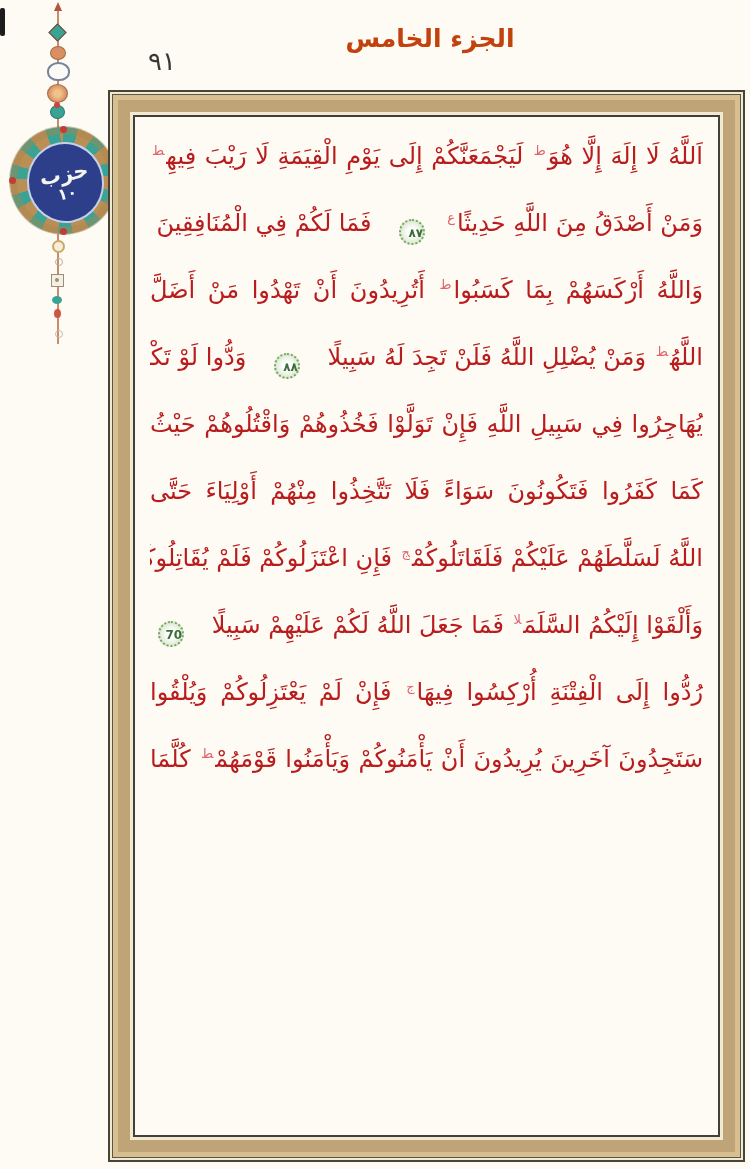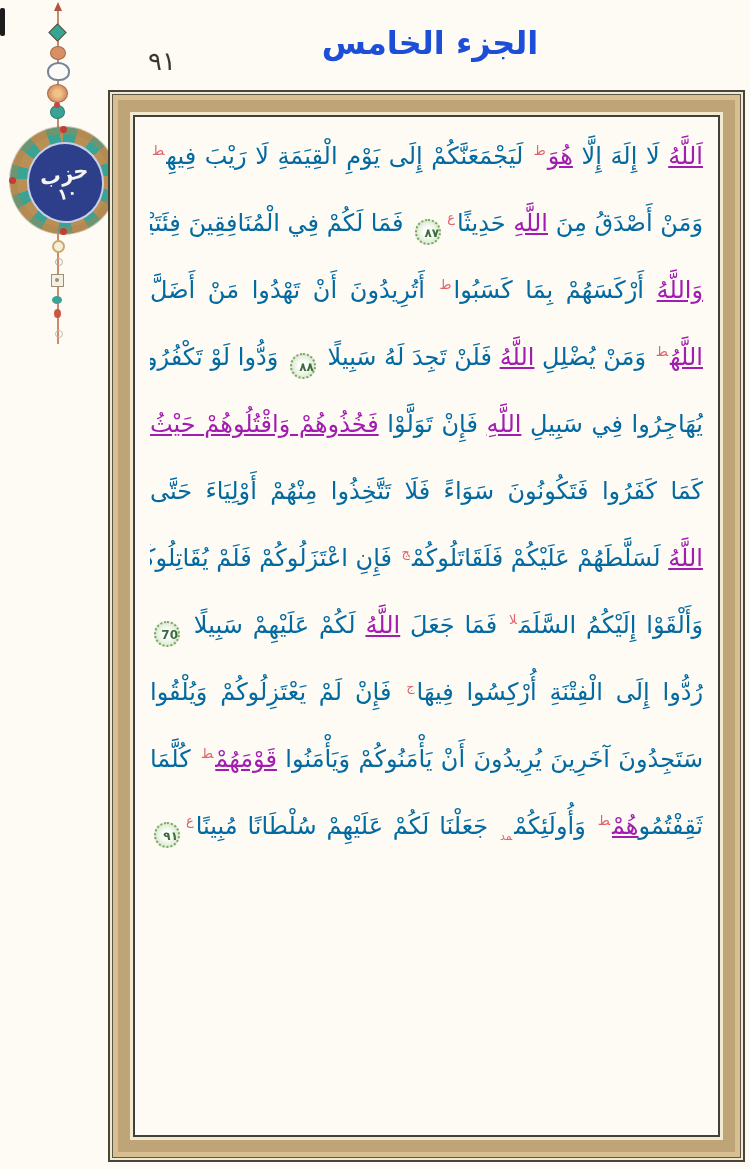--- a/index.html
+++ b/index.html
@@ -5,21 +5,21 @@
   html,body{margin:0;padding:0;}
   body{width:750px;height:1169px;position:relative;background:#fdfbf4;
        font-family:"DejaVu Sans",sans-serif;overflow:hidden;}
 
   
   .scan-mark{position:absolute;left:0;top:8px;width:5px;height:28px;background:#1c1c1c;border-radius:2px;}
 
   
   .page-number{position:absolute;left:148px;top:46px;font-size:26px;color:#3a3833;}
   .juz-title{position:absolute;left:300px;top:24px;width:260px;text-align:center;
-             font-size:32px;font-weight:bold;color:#1d4ed8;direction:rtl;letter-spacing:-1px;}
+             font-size:25px;font-weight:bold;color:#c2410c;direction:rtl;letter-spacing:-1px;}
 
   
   .chain-line{position:absolute;width:2px;background:#c98a6e;left:57px;}
   .cl-top{top:6px;height:122px;}
   .cl-bottom{top:234px;height:110px;}
   .orn{position:absolute;}
   .tip{left:54px;top:2px;width:0;height:0;border-left:4px solid transparent;border-right:4px solid transparent;border-bottom:9px solid #b05540;}
   .diamond{left:51px;top:26px;width:11px;height:11px;background:#3aa393;border:1px solid #7a4a35;transform:rotate(45deg);}
   .flower1{left:50px;top:46px;width:14px;height:12px;border-radius:50%;background:#d98e63;border:1px solid #a06a45;}
   .tulip{left:47px;top:62px;width:19px;height:15px;border-radius:50% 50% 45% 45%;background:#fbfaf6;border:2px solid #76839b;}
@@ -52,27 +52,27 @@
   .f2{width:100%;height:100%;box-sizing:border-box;border:1px solid #5a5648;background:#d8bf92;padding:5px;}
   .f3{width:100%;height:100%;box-sizing:border-box;background:#bfa477;padding:12px;}
   .f4{width:100%;height:100%;box-sizing:border-box;background:#f2e9d1;padding:3px;}
   .f5{width:100%;height:100%;box-sizing:border-box;border:2px solid #43403a;background:#fdfbf4;
       padding:6px 15px 4px 15px;overflow:hidden;}
 
   
   .qtext{width:100%;height:100%;direction:rtl;}
   .qline{height:67px;line-height:67px;font-size:24px;color:#2e2c28;white-space:nowrap;
          text-align:justify;text-align-last:justify;overflow:hidden;}
-  .qline .blk{color:#0369a1;}
-  .qline .red{color:#a21caf;text-decoration:underline;}
+  .qline .blk{color:#b91c1c;}
+  .qline .red{color:#b91c1c;}
   .pmark{color:#de636c;font-size:13px;vertical-align:super;line-height:0;margin:0 2px;}
   .pmark.sub{vertical-align:sub;font-size:11px;}
   .vmark{display:inline-block;width:26px;height:26px;line-height:24px;border-radius:50%;
          border:2px dotted #79a565;background:radial-gradient(circle,#ffffff 25%,#dcead0 75%);
-         color:#3c6b3c;font-size:12px;text-align:center;vertical-align:-6px;margin:0 4px;
+         color:#3c6b3c;font-size:12px;text-align:center;vertical-align:-6px;margin:0 20px;
          font-weight:bold;box-sizing:border-box;}
 </style>
 </head>
 <body>
 
 <div class="scan-mark"></div>
 
 <div class="page-number">٩١</div>
 <div class="juz-title">الجزء الخامس</div>
 
@@ -116,20 +116,19 @@
                 <div class="qline"><span class="red">اَللَّهُ</span><span class="blk"> لَا إِلَهَ إِلَّا </span><span class="red">هُوَ</span><span class="pmark">ط</span><span class="blk"> لَيَجْمَعَنَّكُمْ إِلَى يَوْمِ الْقِيَمَةِ لَا رَيْبَ فِيهِ</span><span class="pmark">ط</span></div>
                 <div class="qline"><span class="blk">وَمَنْ أَصْدَقُ مِنَ </span><span class="red">اللَّهِ</span><span class="blk"> حَدِيثًا</span><span class="pmark">ع</span><span class="vmark">٨٧</span><span class="blk"> فَمَا لَكُمْ فِي الْمُنَافِقِينَ فِئَتَيْنِ</span></div>
                 <div class="qline"><span class="red">وَاللَّهُ</span><span class="blk"> أَرْكَسَهُمْ بِمَا كَسَبُوا</span><span class="pmark">ط</span><span class="blk"> أَتُرِيدُونَ أَنْ تَهْدُوا مَنْ أَضَلَّ</span></div>
                 <div class="qline"><span class="red">اللَّهُ</span><span class="pmark">ط</span><span class="blk"> وَمَنْ يُضْلِلِ </span><span class="red">اللَّهُ</span><span class="blk"> فَلَنْ تَجِدَ لَهُ سَبِيلًا </span><span class="vmark">٨٨</span><span class="blk"> وَدُّوا لَوْ تَكْفُرُونَ</span></div>
                 <div class="qline"><span class="blk">يُهَاجِرُوا فِي سَبِيلِ </span><span class="red">اللَّهِ</span><span class="blk"> فَإِنْ تَوَلَّوْا </span><span class="red">فَخُذُوهُمْ وَاقْتُلُوهُمْ حَيْثُ</span></div>
                 <div class="qline"><span class="blk">كَمَا كَفَرُوا فَتَكُونُونَ سَوَاءً فَلَا تَتَّخِذُوا مِنْهُمْ أَوْلِيَاءَ حَتَّى</span></div>
                 <div class="qline"><span class="red">اللَّهُ</span><span class="blk"> لَسَلَّطَهُمْ عَلَيْكُمْ فَلَقَاتَلُوكُمْ</span><span class="pmark">ج</span><span class="blk"> فَإِنِ اعْتَزَلُوكُمْ فَلَمْ يُقَاتِلُوكُمْ</span></div>
                 <div class="qline"><span class="blk">وَأَلْقَوْا إِلَيْكُمُ السَّلَمَ</span><span class="pmark">لا</span><span class="blk"> فَمَا جَعَلَ </span><span class="red">اللَّهُ</span><span class="blk"> لَكُمْ عَلَيْهِمْ سَبِيلًا </span><span class="vmark">70</span></div>
                 <div class="qline"><span class="blk">رُدُّوا إِلَى الْفِتْنَةِ أُرْكِسُوا فِيهَا</span><span class="pmark">ج</span><span class="blk"> فَإِنْ لَمْ يَعْتَزِلُوكُمْ وَيُلْقُوا</span></div>
                 <div class="qline"><span class="blk">سَتَجِدُونَ آخَرِينَ يُرِيدُونَ أَنْ يَأْمَنُوكُمْ وَيَأْمَنُوا </span><span class="red">قَوْمَهُمْ</span><span class="pmark">ط</span><span class="blk"> كُلَّمَا</span></div>
-                <div class="qline"><span class="blk">ثَقِفْتُمُو</span><span class="red">هُمْ</span><span class="pmark">ط</span><span class="blk"> وَأُولَئِكُمْ</span><span class="pmark sub">مد</span><span class="blk"> جَعَلْنَا لَكُمْ عَلَيْهِمْ سُلْطَانًا مُبِينًا</span><span class="pmark">ع</span><span class="vmark">٩١</span></div>
               </div>
           </div>
         </div>
       </div>
     </div>
   </div>
 </div>
 
 </body></html>

